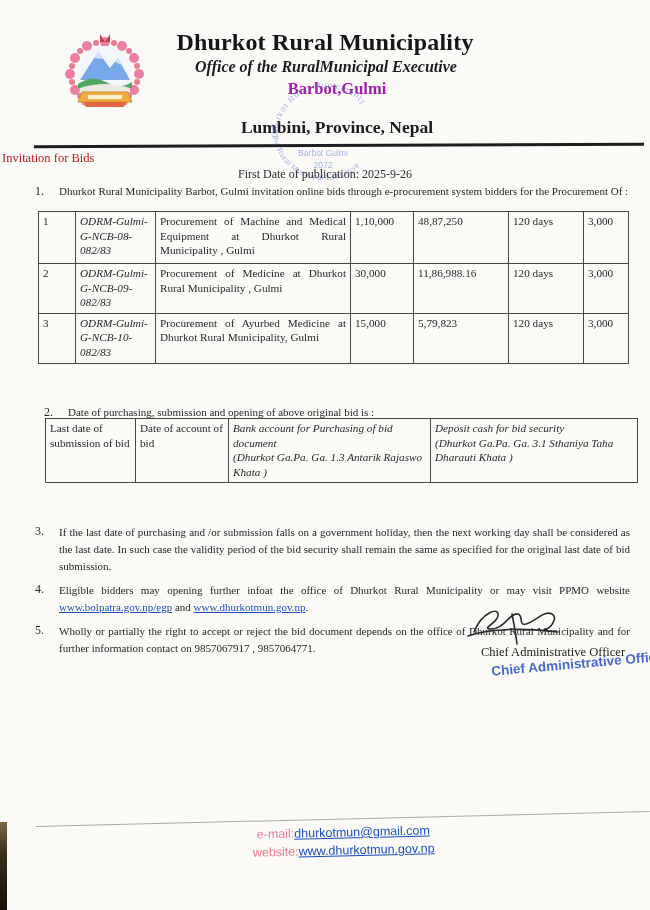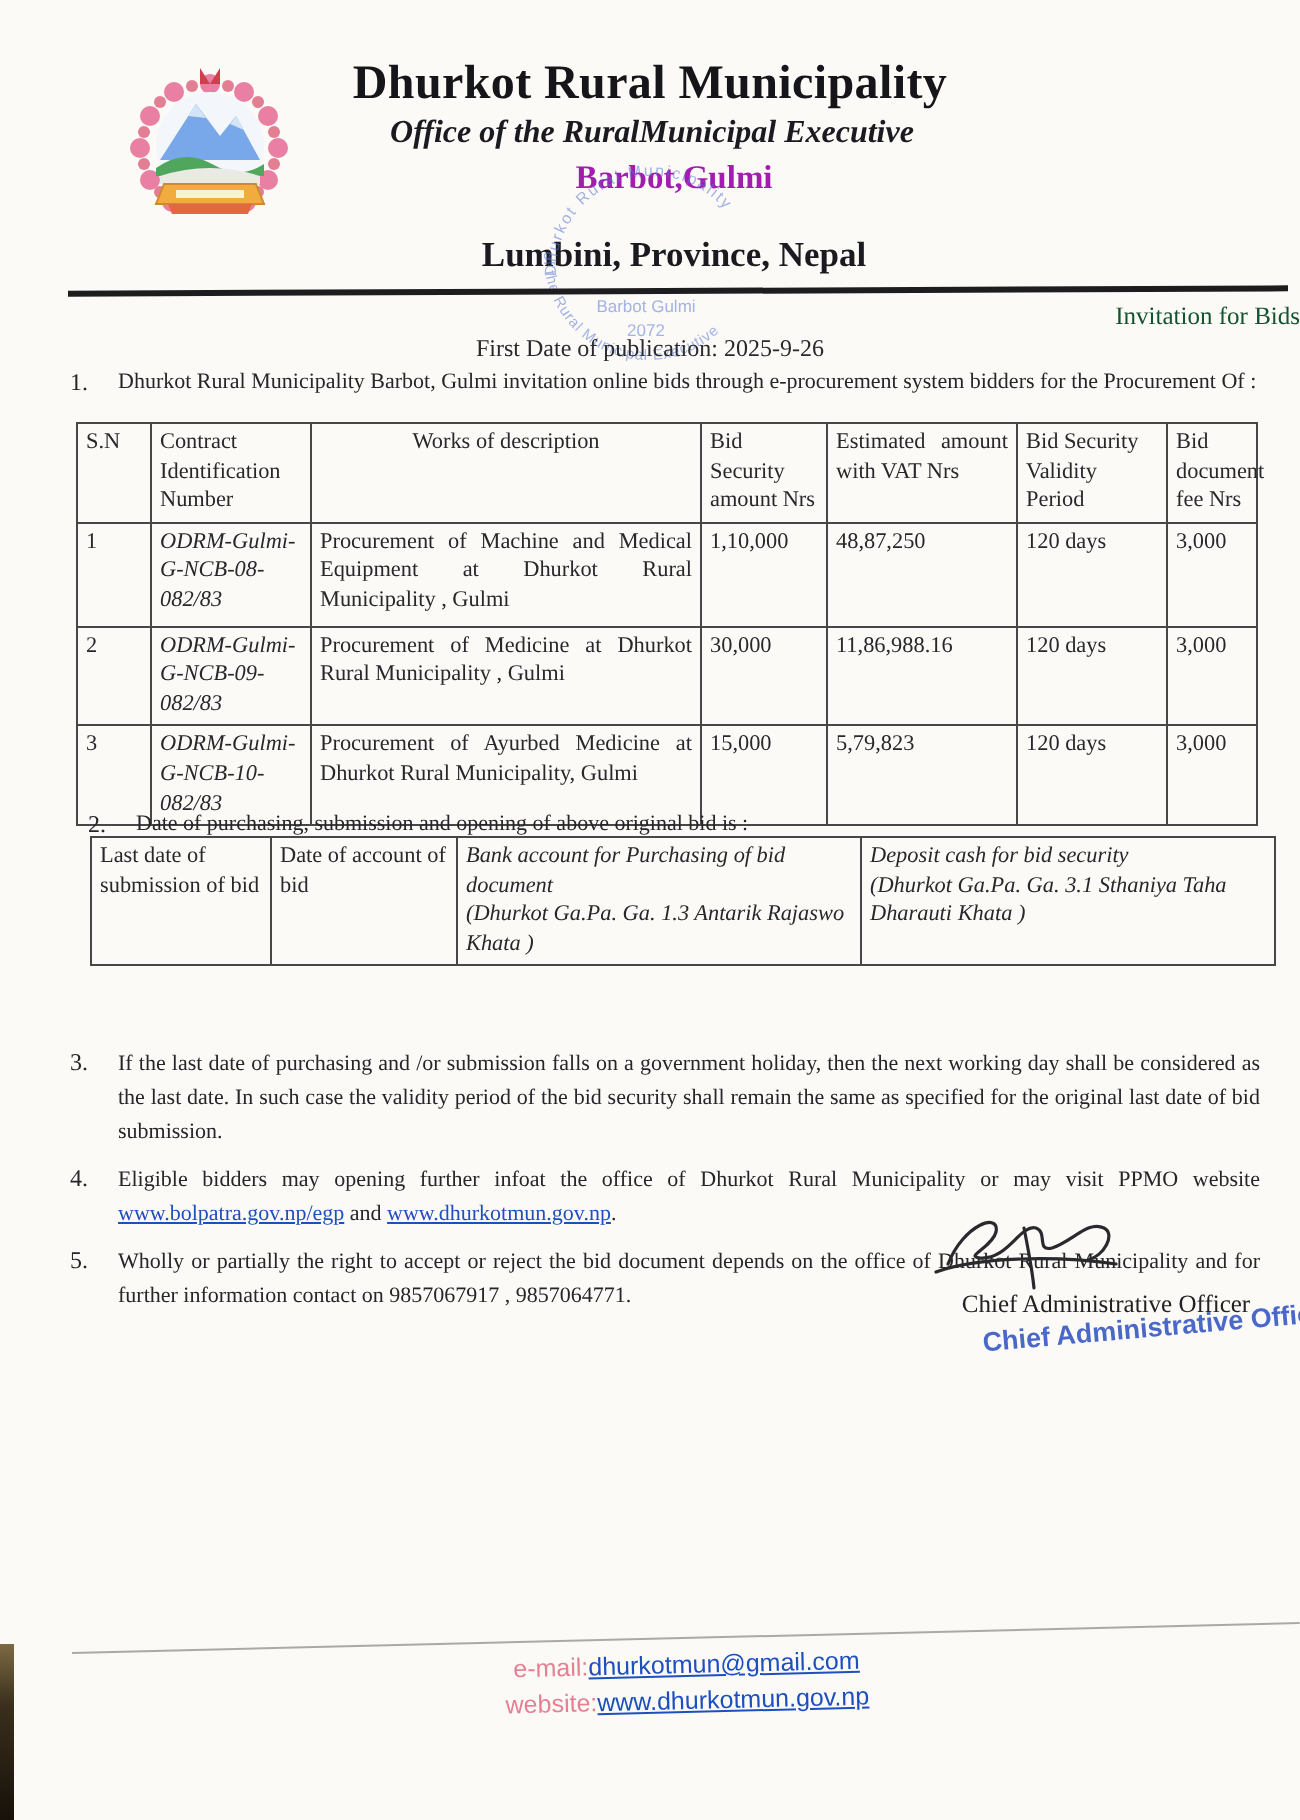--- a/index.html
+++ b/index.html
@@ -12,21 +12,21 @@
   
   .hdr{left:30px;right:6px;top:28px;text-align:center;line-height:1.18;}
   .hdr .t1{font-size:24px;font-weight:bold;color:#15151a;letter-spacing:.2px;}
   .hdr .t2{font-size:16px;font-weight:bold;color:#1a1a20;margin-top:2px;font-style:italic;}
   .hdr .t3{font-size:16.5px;font-weight:bold;color:#a21caf;margin-top:2px;}
   .hdr .t4{font-size:17.5px;font-weight:bold;color:#1a1a20;margin-top:18px;}
   .logo{left:60px;top:30px;width:90px;height:90px;}
   .rule{left:34px;right:6px;top:144px;height:3px;background:#1d1d1f;transform:rotate(-.25deg);}
   .stamp1{left:248px;top:60px;width:150px;height:130px;opacity:.55;pointer-events:none;}
   
-  .inv{left:18px;right:0;top:151px;text-align:right;font-size:12.5px;color:#14532d;}
+  .inv{left:2px;right:0;top:151px;text-align:left;font-size:12.5px;color:#b91c1c;}
   .pub{left:0;right:0;top:167px;text-align:center;font-size:12px;color:#2a2a2e;}
   
   .item{display:flex;align-items:flex-start;}
   .item .no{flex:0 0 24px;font-size:12px;}
   .item .tx{flex:1;font-size:11px;line-height:1.42;text-align:justify;text-align-last:left;}
   .item1{left:35px;right:20px;top:184px;}
   .item2{left:44px;right:20px;top:405px;}
   .pts{left:35px;right:20px;top:524px;}
   .pts .item{margin-bottom:7px;}
   .pts .tx{line-height:1.55;}
@@ -147,29 +147,20 @@
   <colgroup>
       <col class="c0">
       <col class="c1">
       <col class="c2">
       <col class="c3">
       <col class="c4">
       <col class="c5">
       <col class="c6">
     </colgroup>
   <tbody>
-      <tr class="hr0">
-    <th>S.N</th>
-    <th>Contract Identification Number</th>
-    <th class="ctr">Works of description</th>
-    <th>Bid Security amount Nrs</th>
-    <th class="jst">Estimated amount with VAT Nrs</th>
-    <th>Bid Security Validity Period</th>
-    <th>Bid document fee Nrs</th>
-  </tr>
   <tr class="r0">
     <td>1</td>
     <td class="pre">ODRM-Gulmi-
 G-NCB-08-
 082/83</td>
     <td class="jst">Procurement of Machine and Medical Equipment at Dhurkot Rural Municipality , Gulmi</td>
     <td>1,10,000</td>
     <td>48,87,250</td>
     <td>120 days</td>
     <td>3,000</td>

